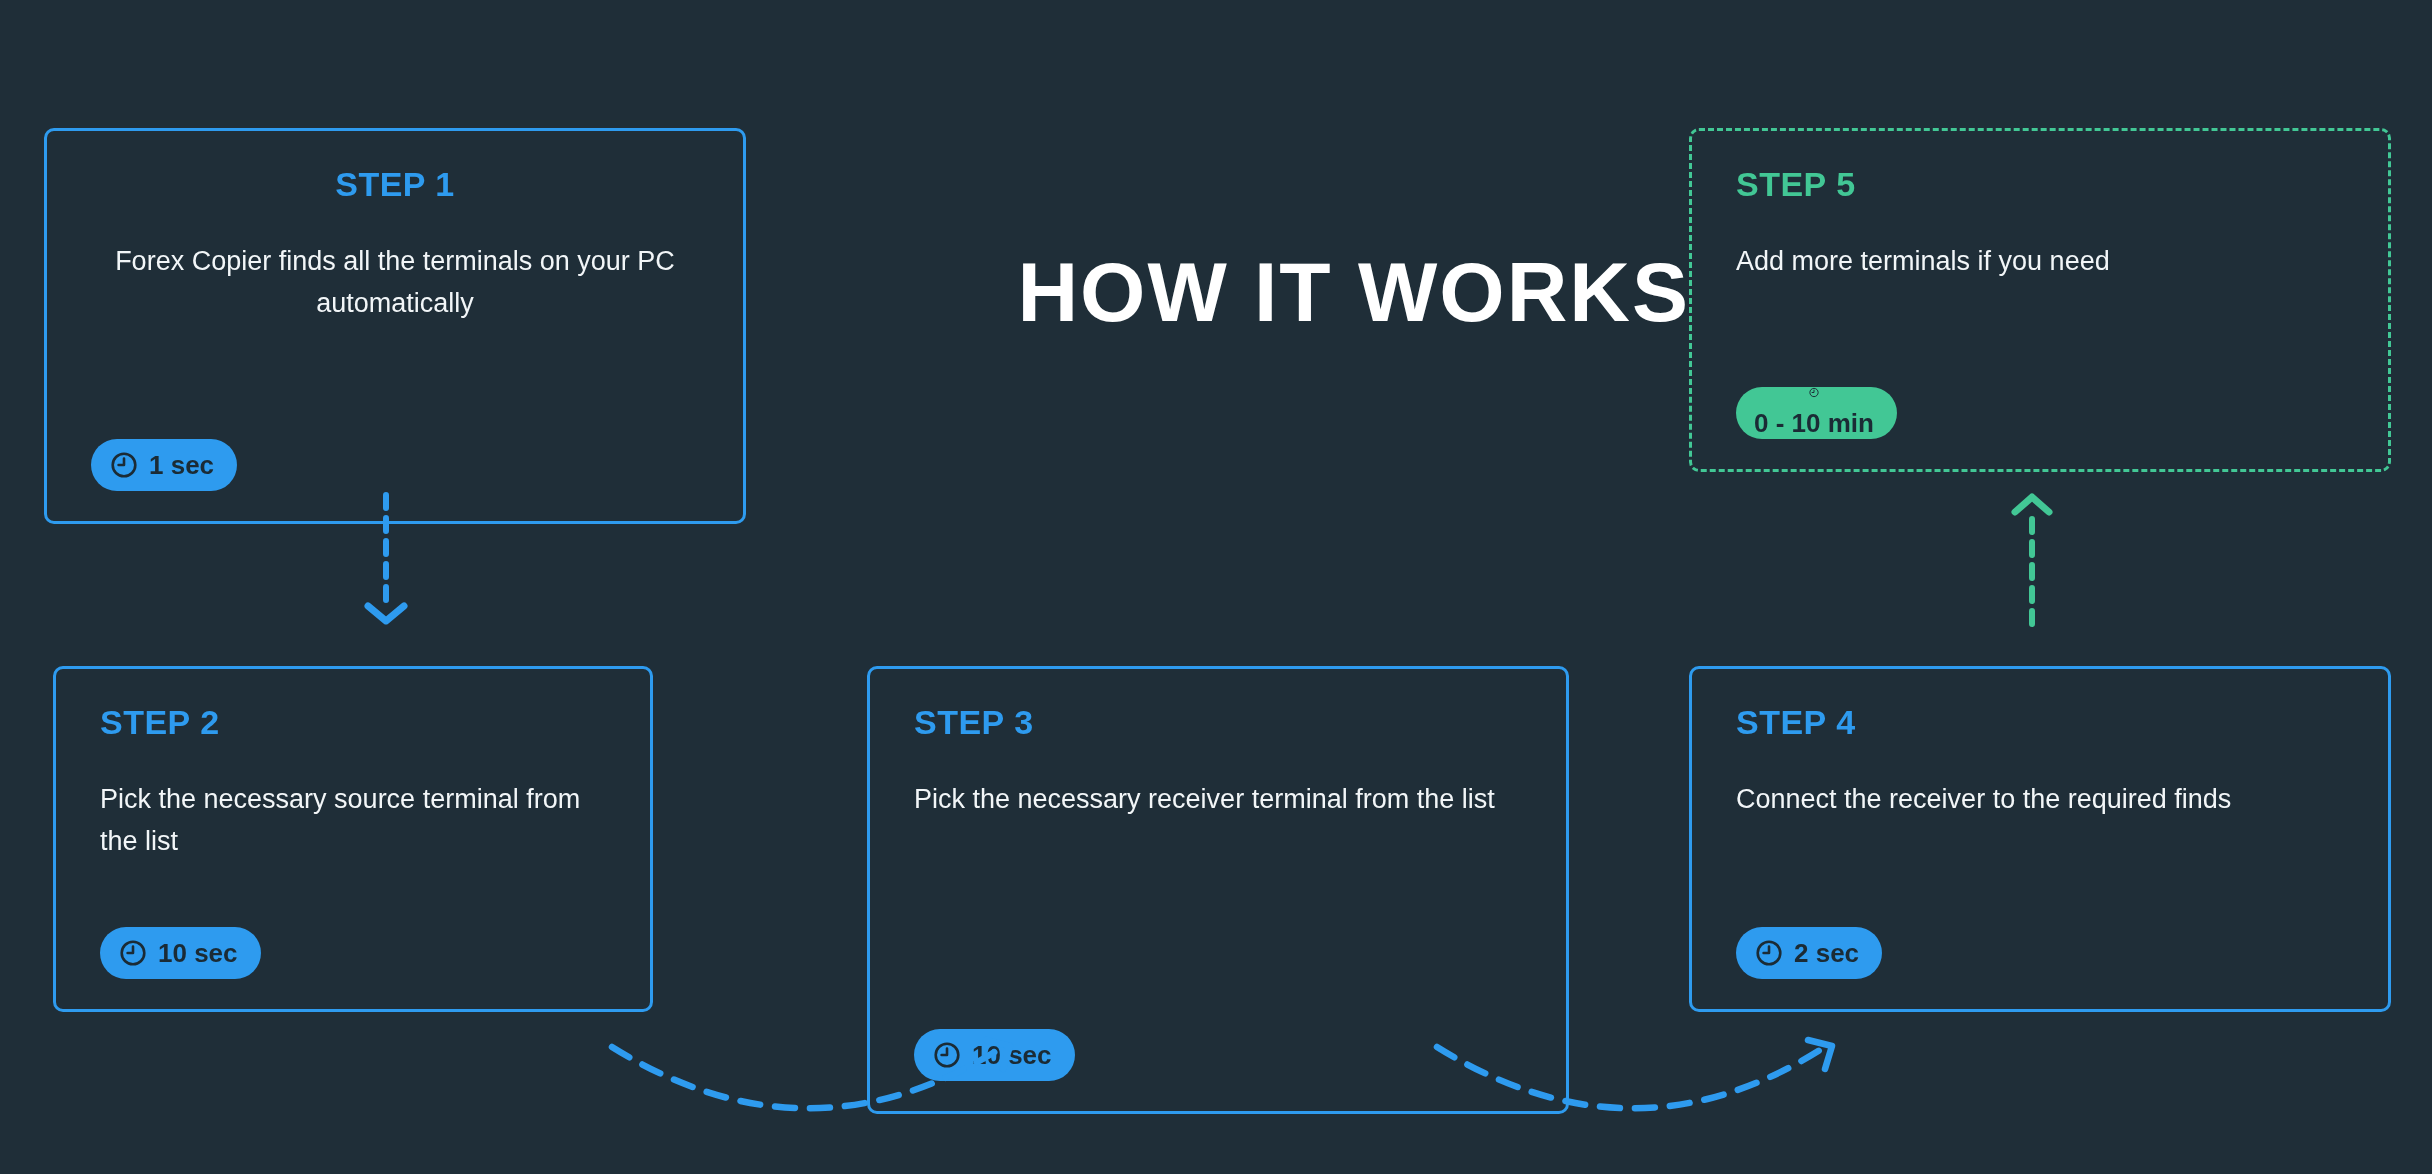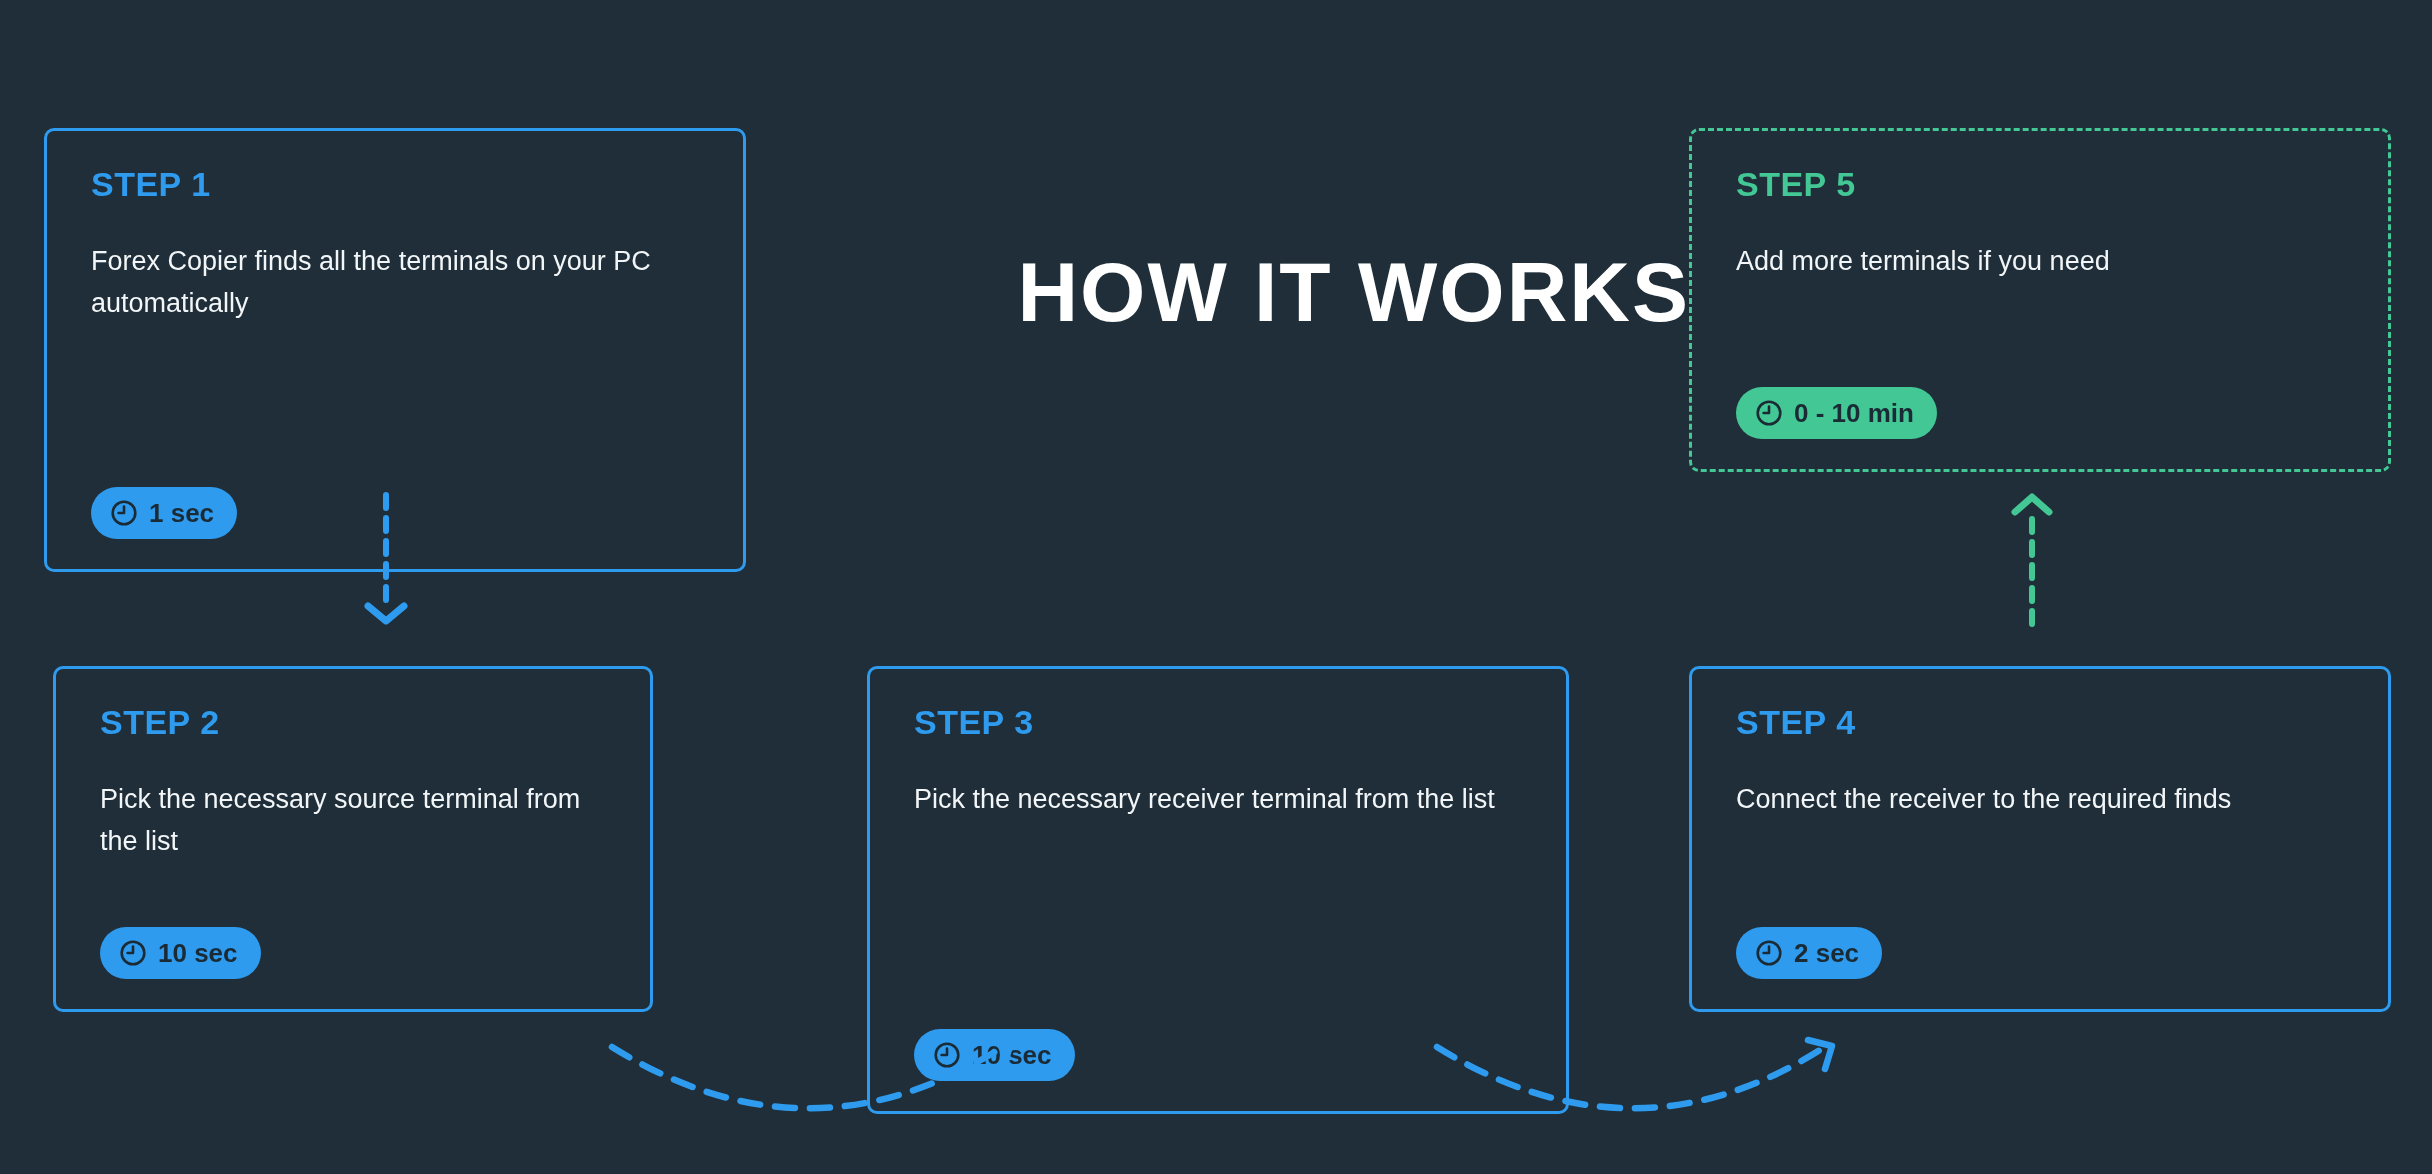--- a/index.html
+++ b/index.html
@@ -60,37 +60,37 @@
     align-items:center;
     gap:10px;
     padding:0 23px 0 18px;
     border-radius:26px;
     background:var(--blue);
     color:var(--badge-ink);
     font-size:26px;
     font-weight:700;
     white-space:nowrap;
   }
-  .card.green .badge{background:var(--green);}
+  .card.green .badge{background:var(--green);flex-direction:column;}
   .badge svg{display:block;}
   .arrows{
     position:absolute;
     left:0;top:0;
     width:2432px;height:1174px;
     pointer-events:none;
   }
 </style>
 </head>
 <body>
 
 <div class="canvas">
 
   <div class="hero-title">HOW IT WORKS</div>
 
-  <div class="card" style="left:44px;top:128px;width:702px;height:444px;">
+  <div class="card" style="left:44px;top:128px;width:702px;height:396px;text-align:center;">
     <div class="card-label">STEP 1</div>
     <div class="card-desc desc-wide">Forex Copier finds all the terminals on your PC automatically</div>
     <div class="badge">
       <svg width="30" height="30" viewBox="0 0 30 30">
         <circle cx="15" cy="15" r="11.3" fill="none" stroke="currentColor" stroke-width="2.6"></circle>
         <path d="M15 8.5 V15 H9.6" fill="none" stroke="currentColor" stroke-width="2.6" stroke-linecap="round" stroke-linejoin="round"></path>
       </svg>
       <span>1 sec</span>
     </div>
   </div>

